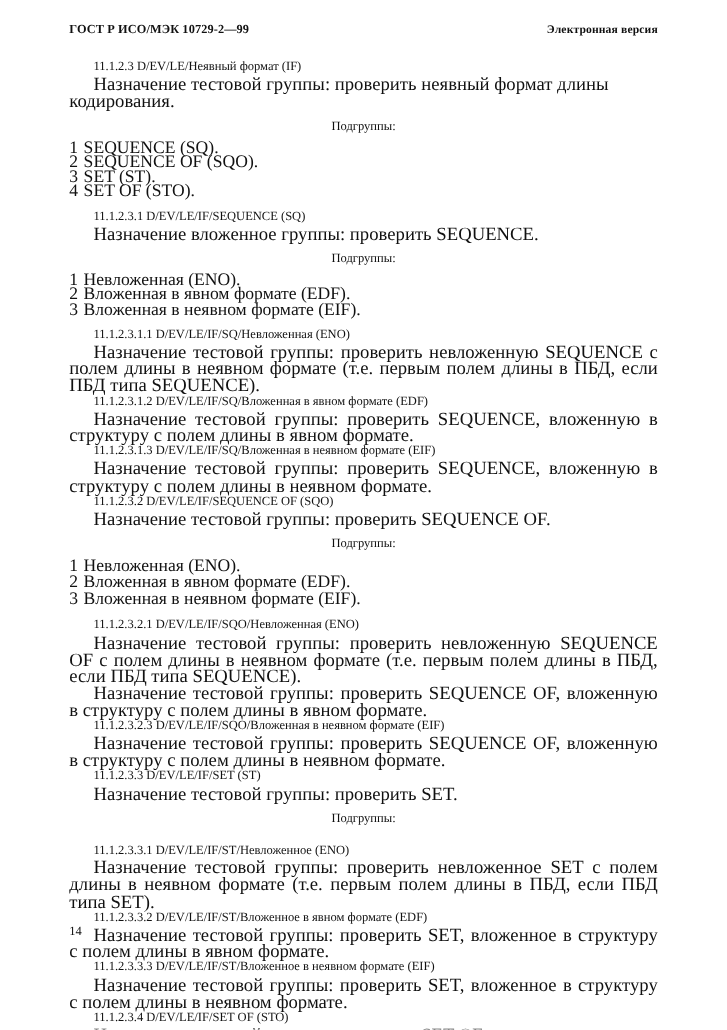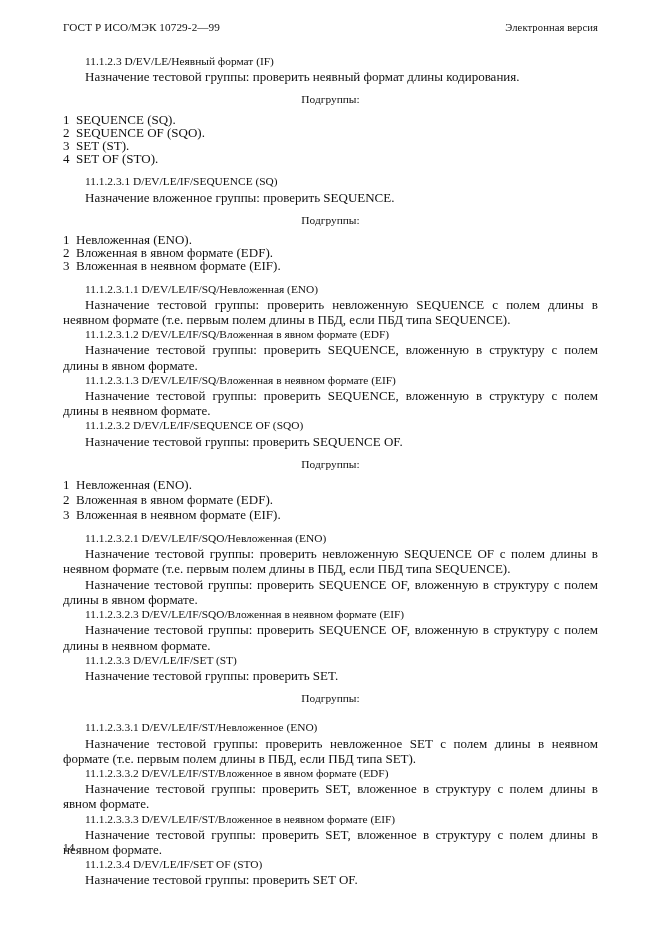--- a/index.html
+++ b/index.html
@@ -25,21 +25,21 @@
 
   
   .running-head {
     position: absolute;
     left: 63px;
     top: 21px;
     width: 535px;
     display: flex;
     justify-content: space-between;
     align-items: center;
-    font-weight: normal;
+    font-weight: bold;
     font-size: 11.2px;
     letter-spacing: 0.1px;
   }
   .running-head .rh-left  { white-space: nowrap; }
   .running-head .rh-right { white-space: nowrap; font-size: 10.6px; }
 
   
   .body-text {
     position: absolute;
     left: 63px;
@@ -54,21 +54,21 @@
     font-size: 11.4px;
     line-height: 15.2px;
     text-indent: 22px;
     text-align: left;
     white-space: nowrap;
     margin: 0;
   }
 
   
   .purpose {
-    font-size: 13px;
+    font-size: 17px;
     line-height: 15.2px;
     text-indent: 22px;
     text-align: justify;
     text-justify: inter-word;
     margin: 0;
   }
   .purpose.flush { text-align: left; }
 
   
   .subgroups-label {
@@ -76,21 +76,21 @@
     line-height: 15.2px;
     text-align: center;
     margin: 5px;
   }
 
   
   .sg-list {
     list-style: none;
     margin: 0;
     padding: 0;
-    font-size: 13px;
+    font-size: 16px;
   }
   .sg-list li {
     line-height: 13.2px;
     white-space: nowrap;
   }
   .sg-list.loose li { line-height: 15.0px; }
   .sg-num { display: inline-block; width: 13px; }
 
   
   .gap-sm { height: 3px; }

